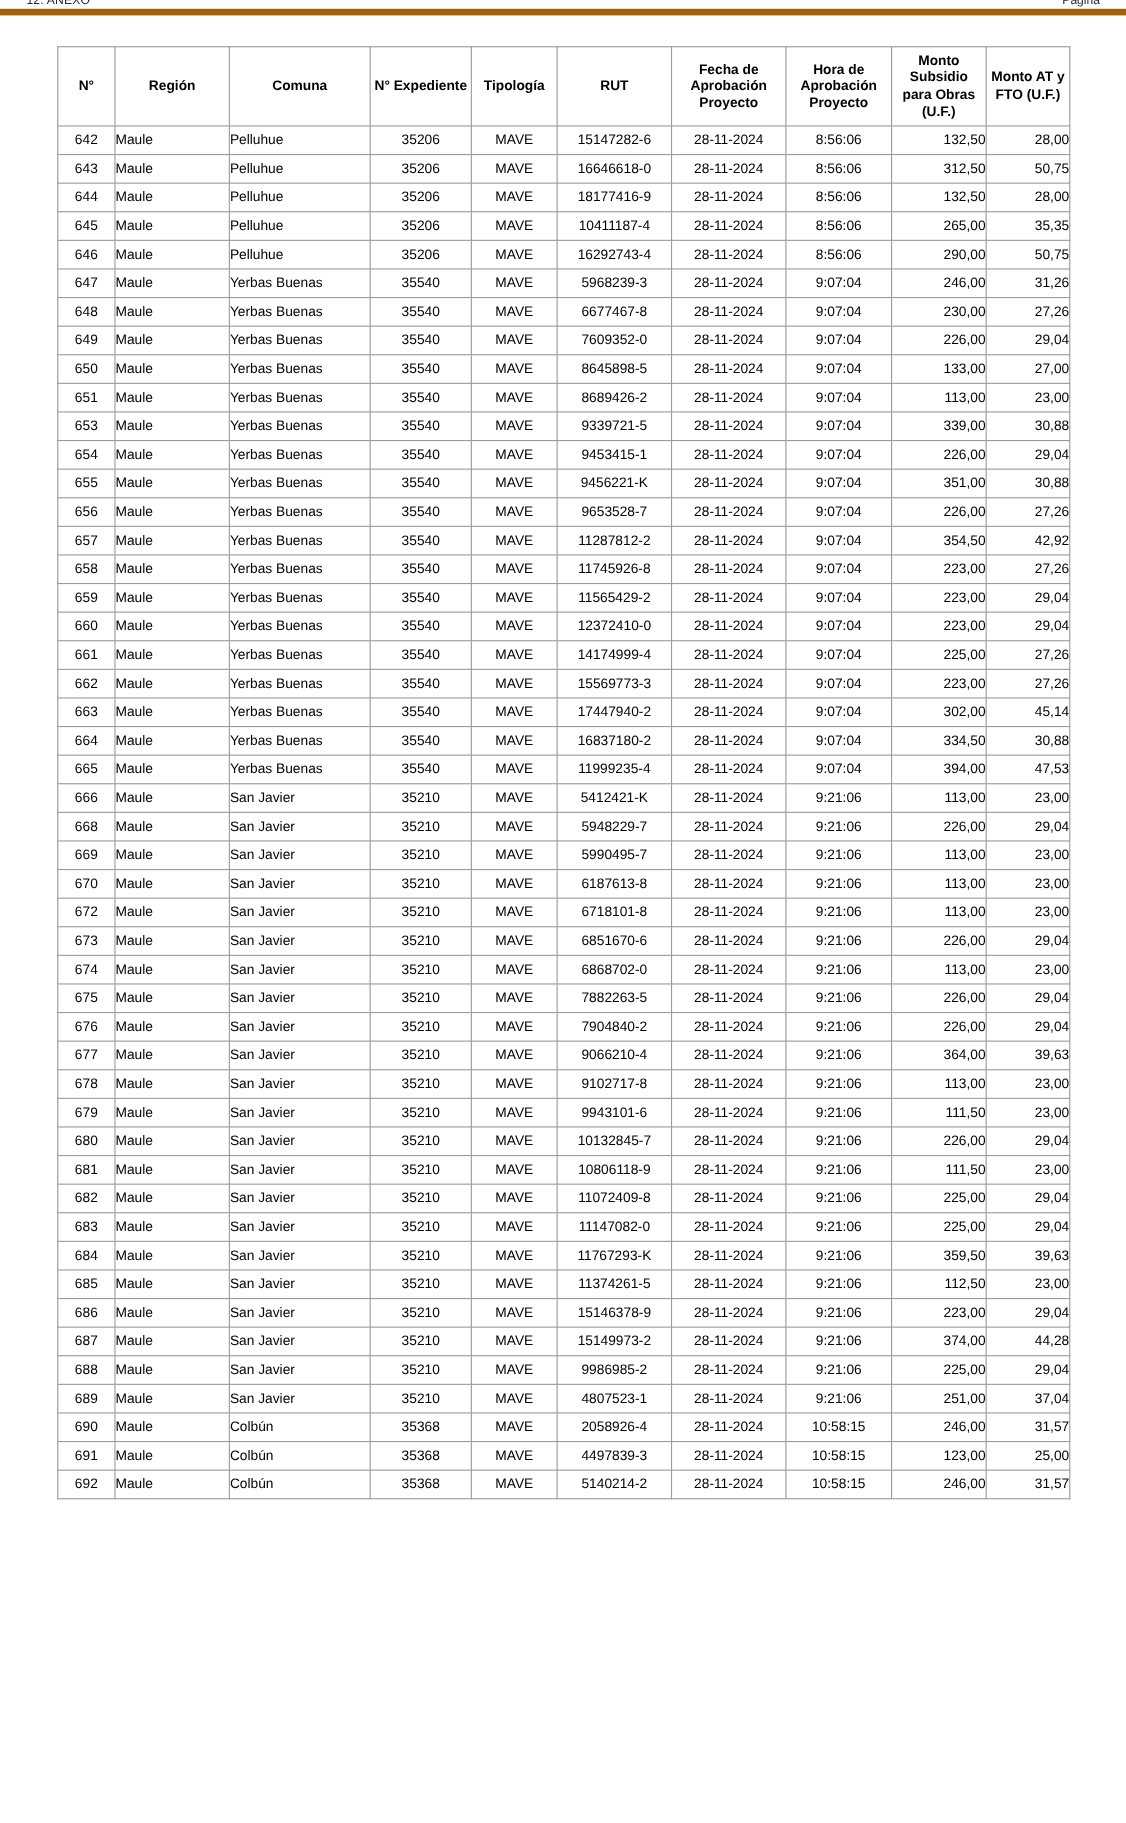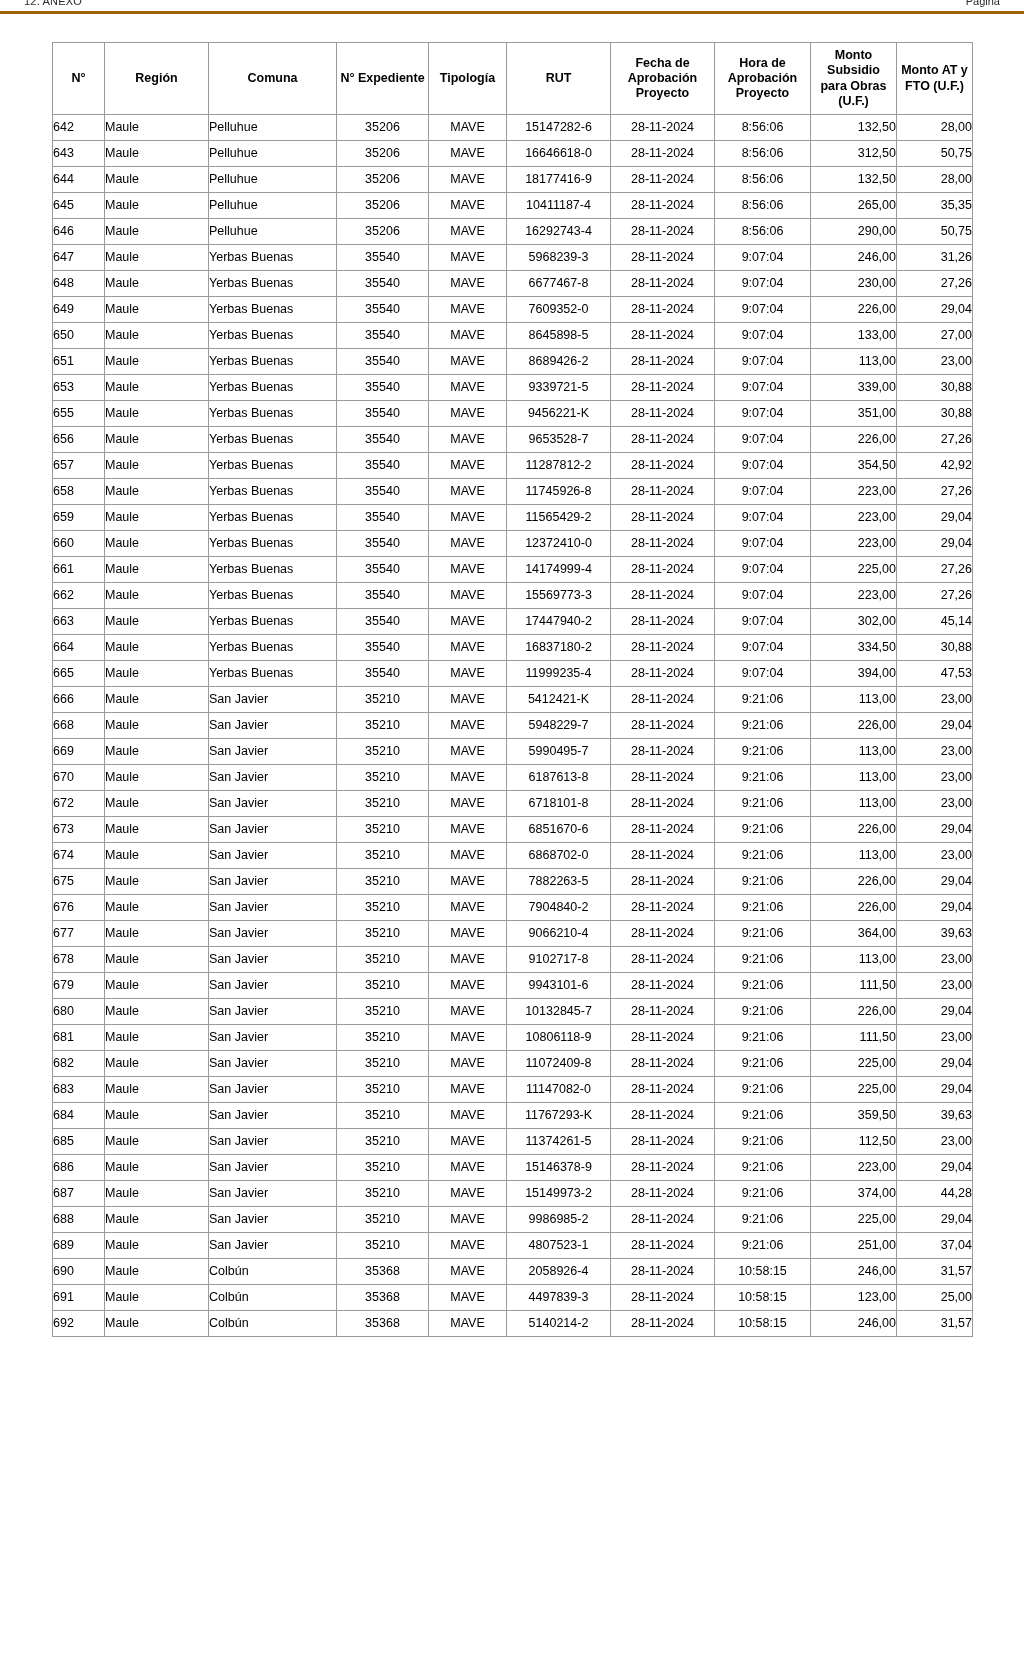--- a/index.html
+++ b/index.html
@@ -20,21 +20,21 @@
     min-height: 1657px;
     box-sizing: border-box;
     padding: 0;
   }
   .page-header {
     position: relative;
     height: 14px;
     margin: 0;
     padding: 0 32px;
     box-sizing: border-box;
-    border-bottom: 3px solid #a16207;
+    border-bottom: 6px solid #a16207;
   }
   .page-header .hdr-left {
     position: absolute;
     left: 24px;
     top: -5px;
     font-size: 11px;
     color: #2a2a2a;
     letter-spacing: 0.2px;
   }
   .page-header .hdr-right {
@@ -75,21 +75,21 @@
   col.c-region  { width: 104px; }
   col.c-comuna  { width: 128px; }
   col.c-exp     { width: 92px; }
   col.c-tipo    { width: 78px; }
   col.c-rut     { width: 104px; }
   col.c-fecha   { width: 104px; }
   col.c-hora    { width: 96px; }
   col.c-subs    { width: 86px; }
   col.c-atfto   { width: 76px; }
 
-  td.num     { padding-right: 0; }
+  td.num     { text-align: center; padding-right: 0; }
   td.txt     { text-align: left; padding-left: 9px; }
   td.ctr     { text-align: center; }
   td.money   { text-align: right; padding-right: 9px; }
 </style>
 </head>
 <body>
 
 <div class="page">
 
   <div class="page-header">
@@ -252,20 +252,32 @@
             <td class="txt">Yerbas Buenas</td>
             <td class="ctr">35540</td>
             <td class="ctr">MAVE</td>
             <td class="ctr">9339721-5</td>
             <td class="ctr">28-11-2024</td>
             <td class="ctr">9:07:04</td>
             <td class="money">339,00</td>
             <td class="money">30,88</td>
           </tr>
           <tr>
+            <td class="num">654</td>
+            <td class="txt">Maule</td>
+            <td class="txt">Yerbas Buenas</td>
+            <td class="ctr">35540</td>
+            <td class="ctr">MAVE</td>
+            <td class="ctr">9453415-1</td>
+            <td class="ctr">28-11-2024</td>
+            <td class="ctr">9:07:04</td>
+            <td class="money">226,00</td>
+            <td class="money">29,04</td>
+          </tr>
+          <tr>
             <td class="num">655</td>
             <td class="txt">Maule</td>
             <td class="txt">Yerbas Buenas</td>
             <td class="ctr">35540</td>
             <td class="ctr">MAVE</td>
             <td class="ctr">9456221-K</td>
             <td class="ctr">28-11-2024</td>
             <td class="ctr">9:07:04</td>
             <td class="money">351,00</td>
             <td class="money">30,88</td>

